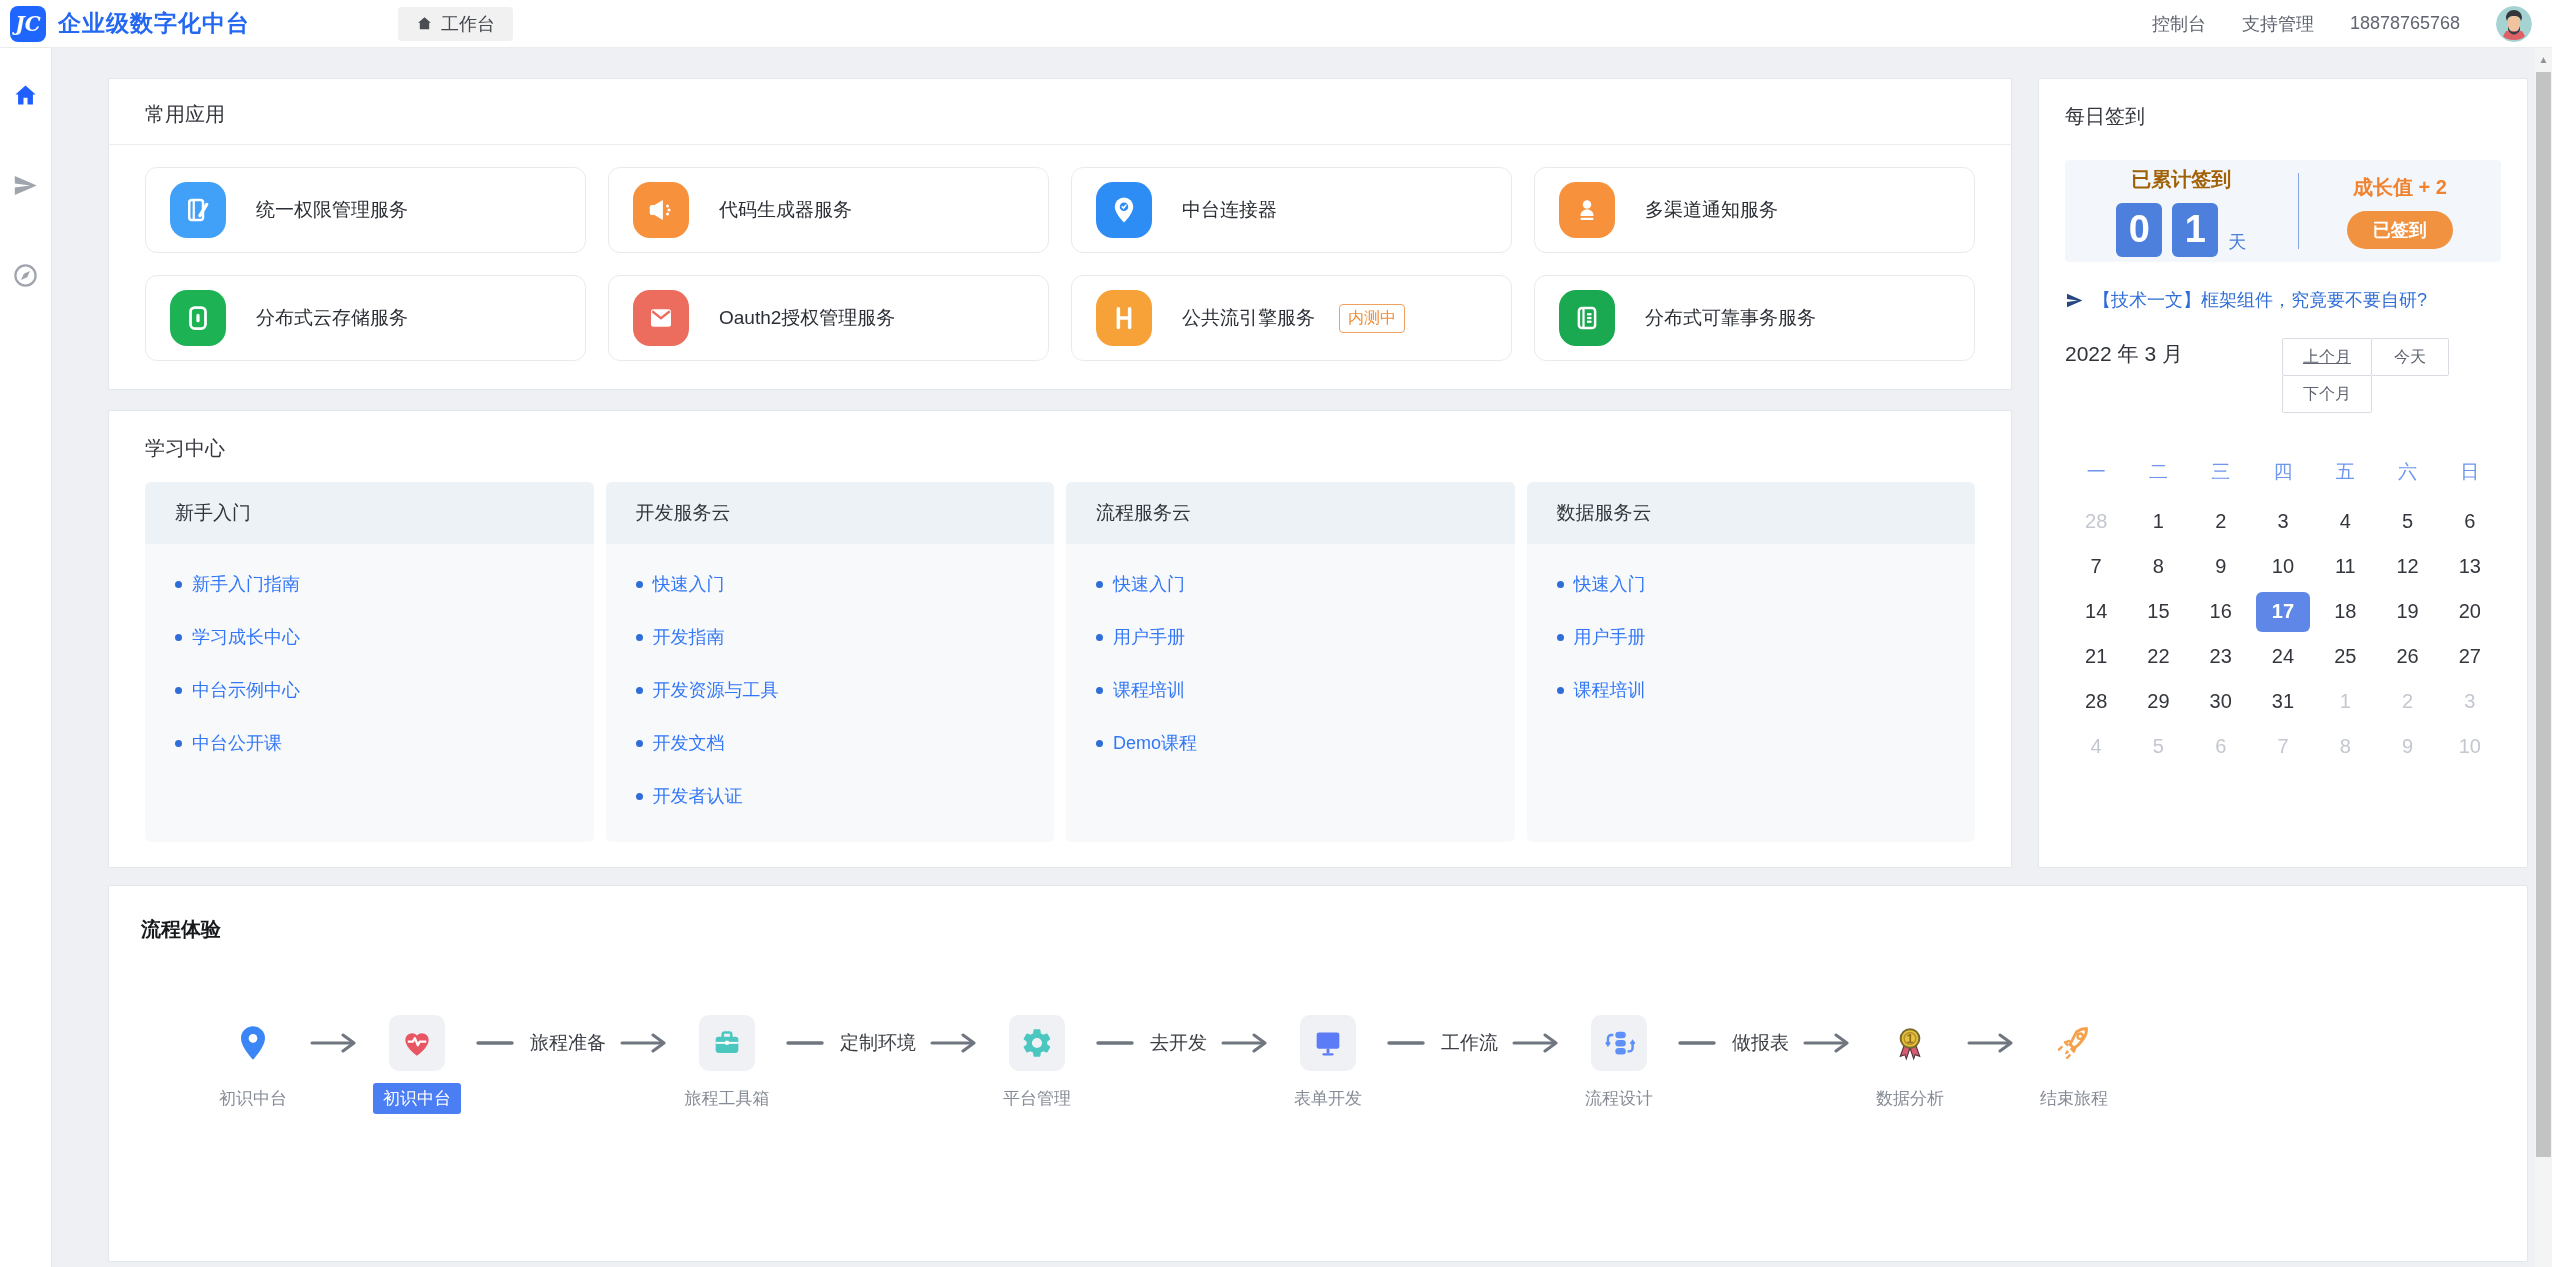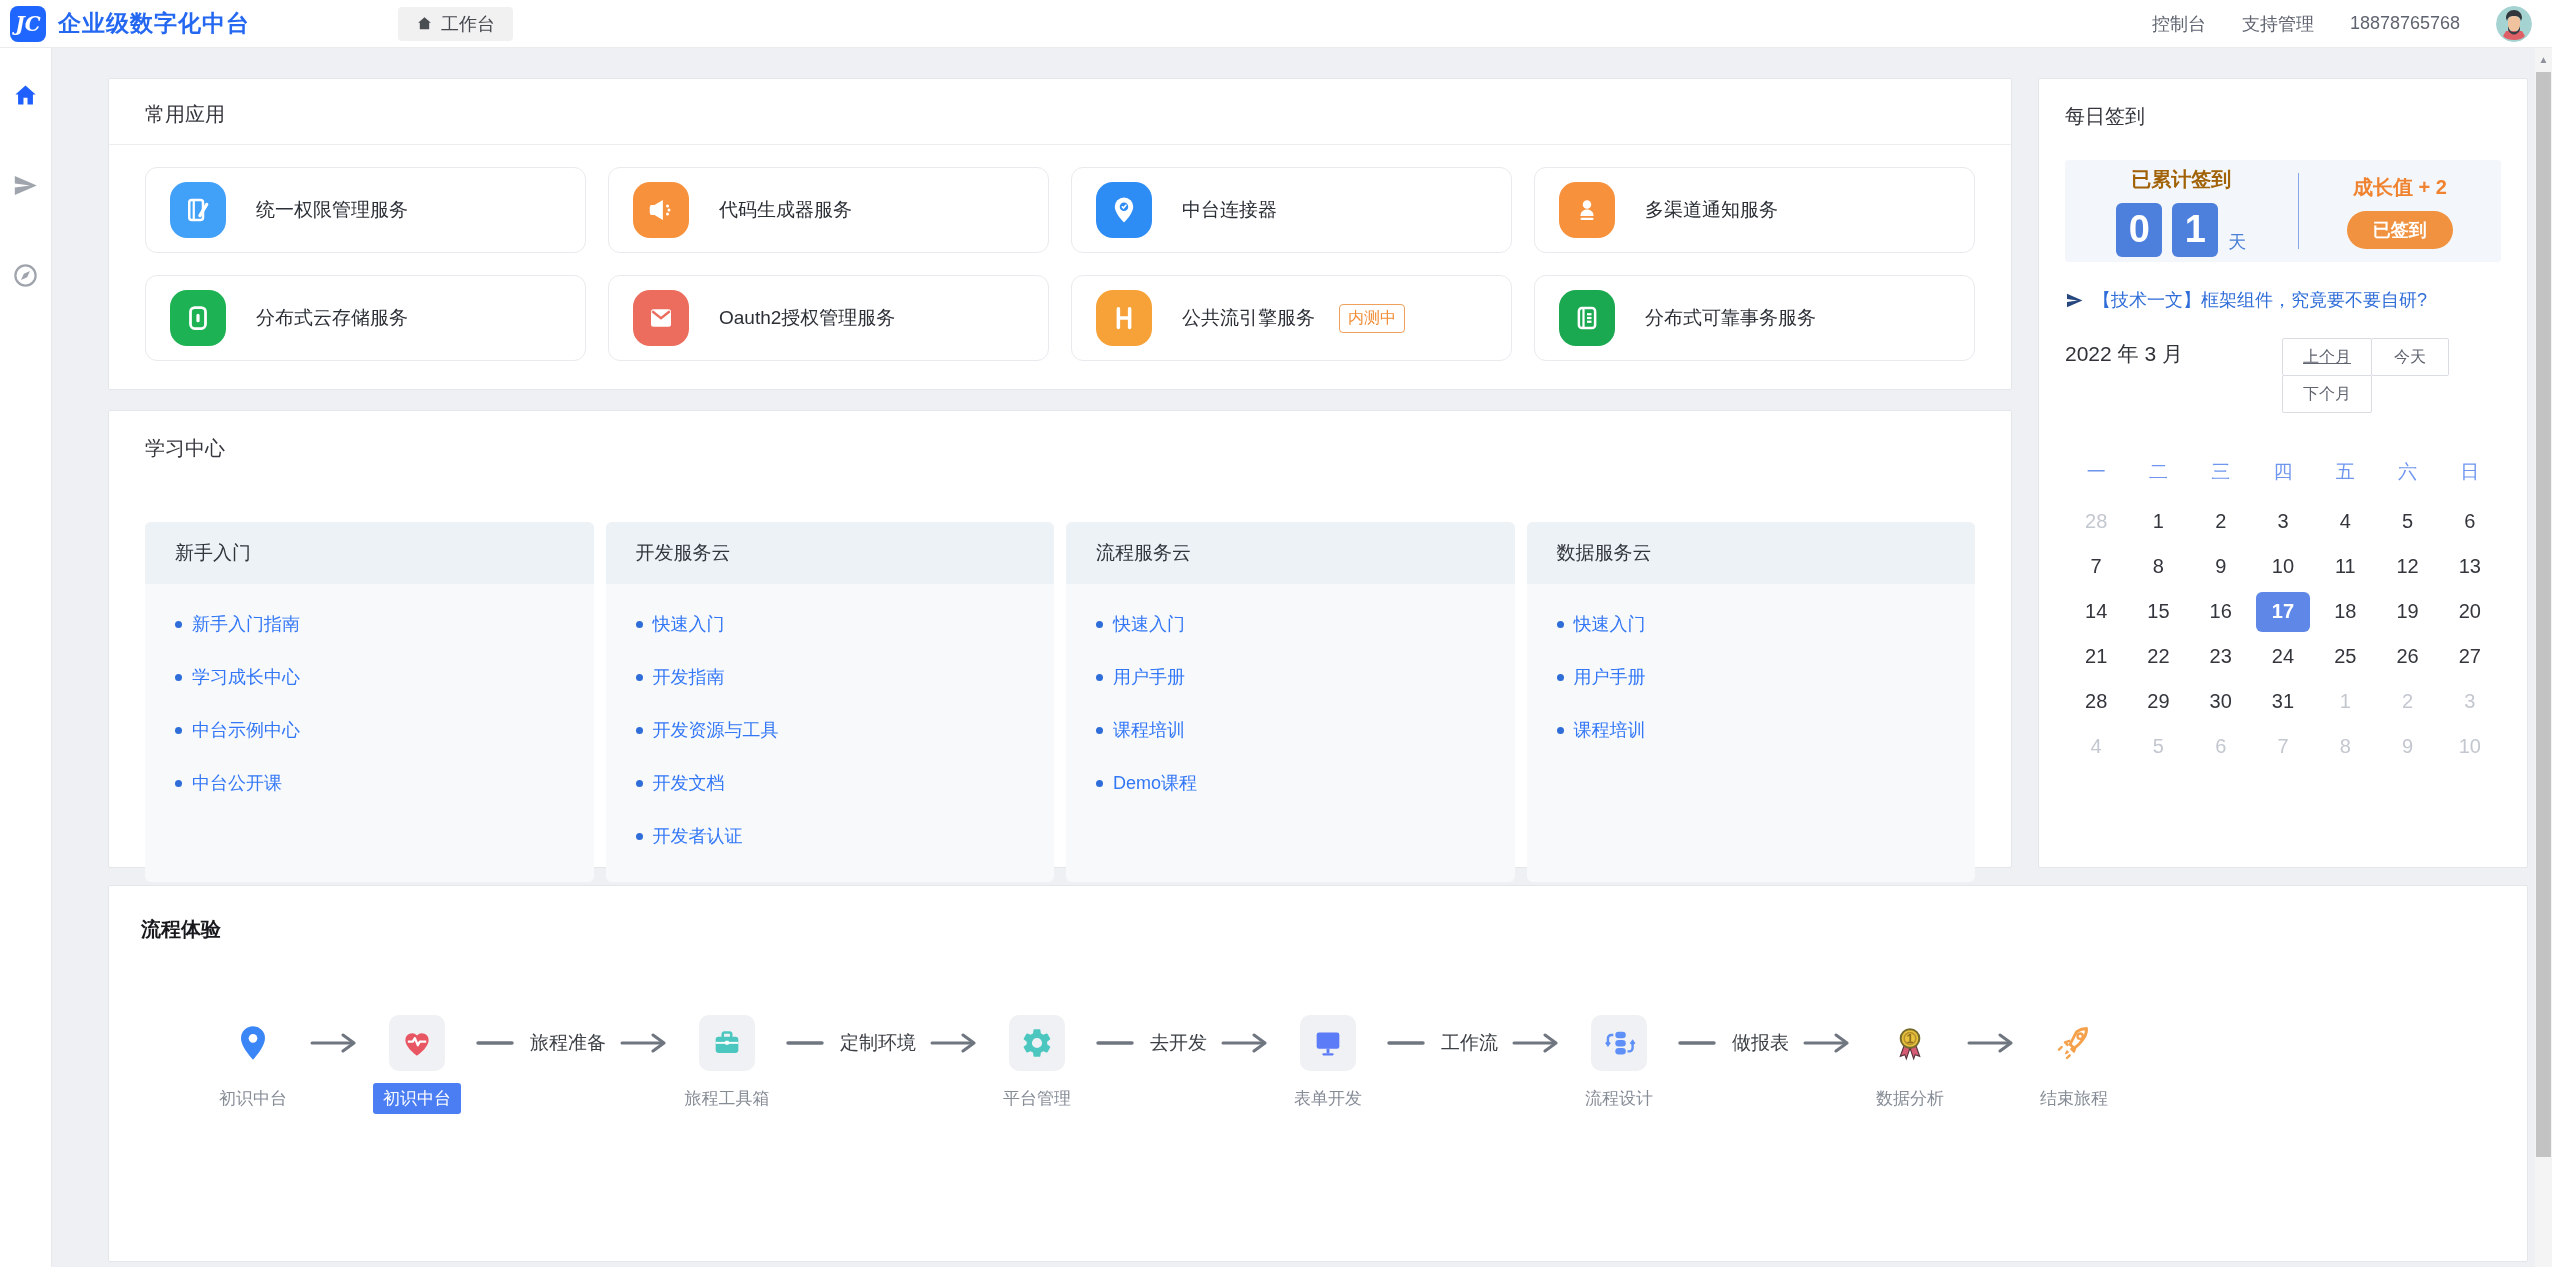--- a/index.html
+++ b/index.html
@@ -34,21 +34,21 @@
 
   .sec-title { font-size:20px; color:#33363c; }
   .apps-head { padding:22px 36px 16px; border-bottom:1px solid #ededf0; }
   .apps-grid { display:grid; grid-template-columns:repeat(4,1fr); gap:22px; padding:22px 36px; }
   .app-card { height:86px; border:1px solid #e8eaed; border-radius:12px; display:flex; align-items:center; padding:0 24px; background:#fff; cursor:pointer;gap:10px; }
   .app-ic { width:56px; height:56px; border-radius:17px; display:flex; align-items:center; justify-content:center; flex:none; }
   .app-label { font-size:19px; color:#2b2f36; margin-left:20px; white-space:nowrap; }
   .beta-badge { margin-left:14px; font-size:16px; color:#f08c35; border:1px solid #f0a05e; border-radius:4px; padding:3px 8px; white-space:nowrap; }
 
   .learn-head-row { padding:24px 36px 20px; }
-  .learn-grid { display:grid; grid-template-columns:repeat(4,1fr); gap:12px; padding:0 36px;margin-top:40px; }
+  .learn-grid { display:grid; grid-template-columns:repeat(4,1fr); gap:12px; padding:0 36px; }
   .learn-col { background:#f7f9fb; border-radius:6px; height:360px; overflow:hidden; }
   .learn-col-head { height:62px; background:#edf2f7; display:flex; align-items:center; padding-left:30px; font-size:19px; color:#31353c; }
   .learn-links { padding:28px 30px; }
   .llink { display:flex; align-items:center; margin-bottom:29px; font-size:18px; color:#3377f6; cursor:pointer; }
   .llink .dot { width:7px; height:7px; border-radius:50%; background:#2f6dd8; margin-right:10px; flex:none; }
 
   
   .journey-title { padding:30px 32px 0; font-size:20px; font-weight:bold; color:#17191d; }
   .journey-row { display:flex; align-items:flex-start; gap:24px; padding-left:112px; margin-top:72px; }
   .jnode { position:relative; width:64px; height:130px; display:flex; justify-content:center; }

